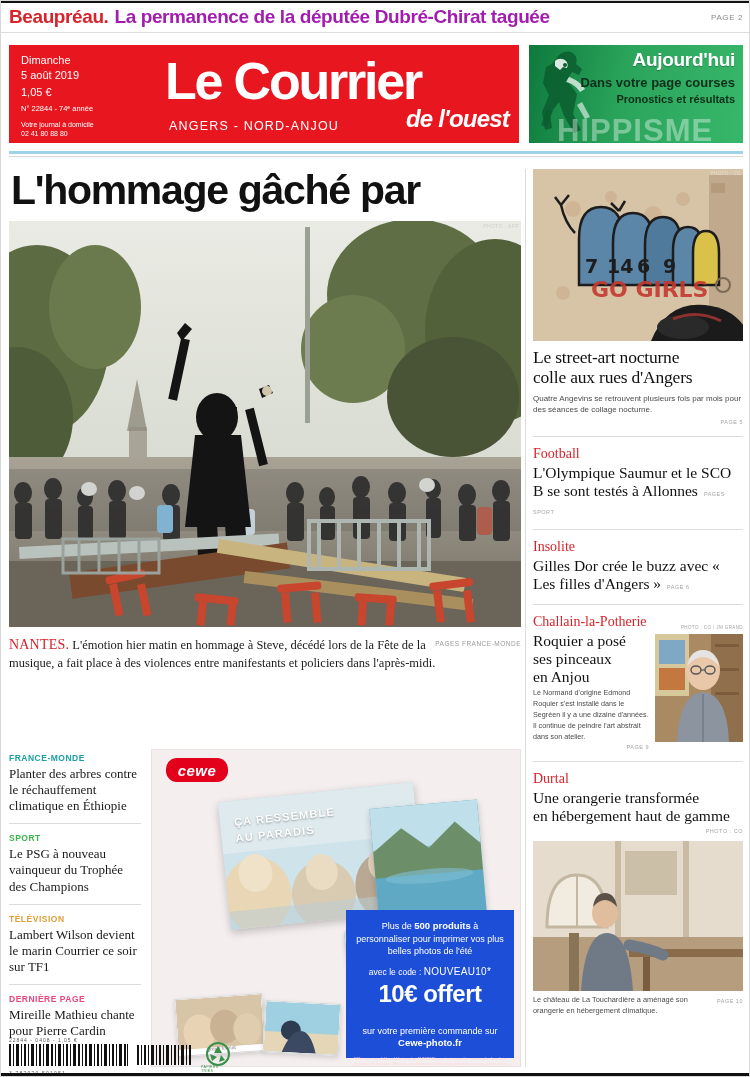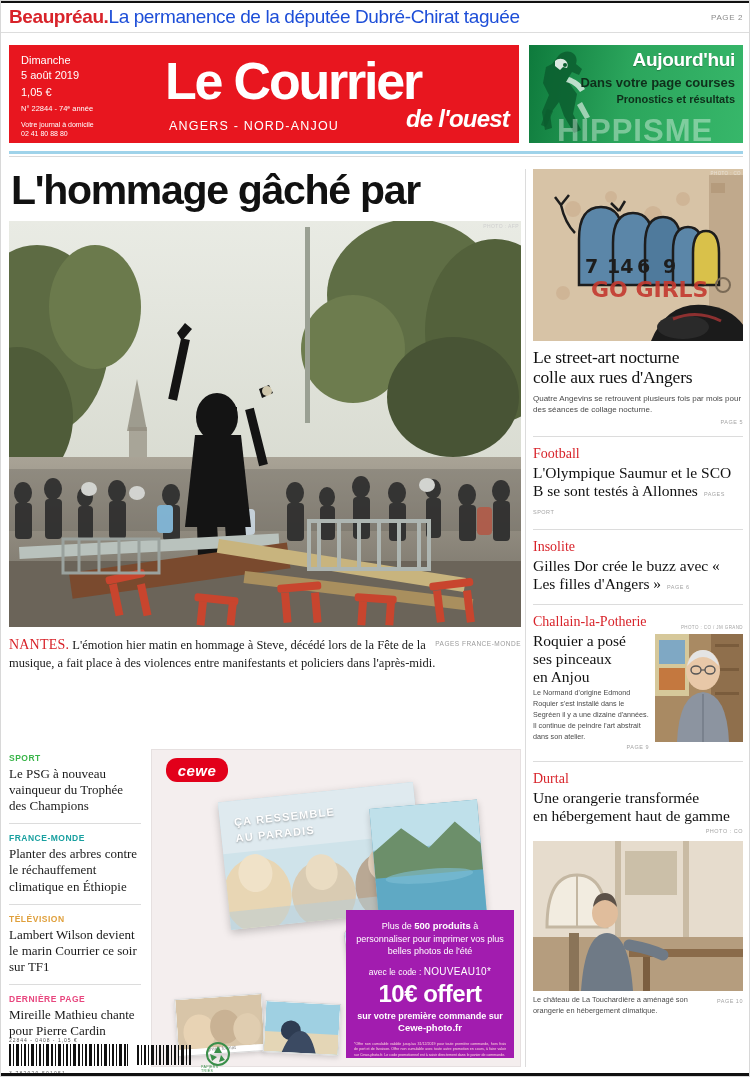--- a/index.html
+++ b/index.html
@@ -15,21 +15,21 @@
   .topstrip{
     position:absolute;left:0;top:0;width:750px;height:30px;
     border-top:2px solid #111;box-sizing:border-box;
     display:flex;align-items:center;padding:0 8px;
   }
   .topstrip .loc{
     color:#d8232a;font-weight:bold;font-size:19px;letter-spacing:-.4px;
     font-family:"Liberation Sans",sans-serif;
   }
   .topstrip .ttl{
-    color:#1d4ed8;font-weight:normal;font-size:19px;letter-spacing:-.4px;
+    color:#a21caf;font-weight:bold;font-size:19px;letter-spacing:-.4px;margin-left:6px;
   }
   .topstrip .pg{
     margin-left:auto;color:#8a8a8a;font-size:8px;letter-spacing:.6px;
   }
   .rule-top{position:absolute;left:0;top:31px;width:750px;height:1px;background:#ddd;}
 
   
   .masthead{
     position:absolute;left:8px;top:44px;width:510px;height:98px;
     background:#e8161f;color:#fff;overflow:hidden;
@@ -151,29 +151,29 @@
   }
   .ad-card .cardlabel{
     position:absolute;left:0;right:0;bottom:2px;text-align:center;font-size:5px;color:#888;
   }
   .ad-card2{
     position:absolute;left:112px;top:252px;width:74px;height:50px;background:#fff;
     border:1px solid #d6d6d6;transform:rotate(3deg);box-shadow:0 2px 5px rgba(0,0,0,.15);
     overflow:hidden;
   }
   .ad-redbox{
-    position:absolute;right:6px;bottom:8px;width:168px;height:148px;background:#a21caf;color:#fff;
+    position:absolute;right:6px;bottom:8px;width:168px;height:148px;background:#1d4ed8;color:#fff;
     padding:10px 8px 6px;box-sizing:border-box;text-align:center;
   }
   .ad-redbox .r1{font-size:9px;line-height:1.35;}
   .ad-redbox .r1 b{font-size:9.5px;}
   .ad-redbox .r2{font-size:8.5px;margin-top:9px;}
   .ad-redbox .r2 .code{font-size:10px;letter-spacing:.3px;}
   .ad-redbox .r3{font-size:24px;font-weight:bold;margin-top:3px;letter-spacing:-.5px;}
-  .ad-redbox .r4{font-size:9px;margin-top:2px;line-height:1.35;font-weight:bold;}
+  .ad-redbox .r4{font-size:9px;margin-top:17px;line-height:1.35;}
   .ad-redbox .r4 b{font-size:9.5px;}
   .ad-redbox .r5{font-size:3.6px;line-height:1.5;margin-top:7px;color:#ffd7dc;text-align:justify;}
 
   
   .vline{position:absolute;left:524px;top:168px;width:1px;height:898px;background:#dcdcdc;}
   .right-col{position:absolute;left:532px;top:168px;width:210px;}
   .r-photo{position:relative;width:210px;height:172px;overflow:hidden;background:#c8ae8e;}
   .r-credit{position:absolute;right:2px;top:2px;font-size:4.5px;color:#e8e0d4;letter-spacing:.4px;}
   .r-head{
     font-family:"Liberation Serif",serif;font-size:17.5px;line-height:1.13;color:#111;
@@ -395,26 +395,26 @@
 
     <div class="caption">
       <span class="cpg">PAGES FRANCE-MONDE</span>
       <span class="cloc">NANTES.</span>
       <span>L'émotion hier matin en hommage à Steve, décédé lors de la Fête de la musique, a fait place à des violences entre manifestants et policiers dans l'après-midi.</span>
     </div>
   </div>
 
   <div class="sidebar">
     <div class="sb-item">
+      <div class="sb-kicker" style="color:#19a0a0">FRANCE-MONDE</div>
+      <div class="sb-title">Planter des arbres contre le réchauffement climatique en Éthiopie</div>
+    </div>
+    <div class="sb-item">
       <div class="sb-kicker" style="color:#3ab54a">SPORT</div>
       <div class="sb-title">Le PSG à nouveau vainqueur du Trophée des Champions</div>
-    </div>
-    <div class="sb-item">
-      <div class="sb-kicker" style="color:#19a0a0">FRANCE-MONDE</div>
-      <div class="sb-title">Planter des arbres contre le réchauffement climatique en Éthiopie</div>
     </div>
     <div class="sb-item">
       <div class="sb-kicker" style="color:#e0a03c">TÉLÉVISION</div>
       <div class="sb-title">Lambert Wilson devient le marin Courrier ce soir sur TF1</div>
     </div>
     <div class="sb-item">
       <div class="sb-kicker" style="color:#e8467e">DERNIÈRE PAGE</div>
       <div class="sb-title">Mireille Mathieu chante pour Pierre Cardin</div>
     </div>
   </div>

